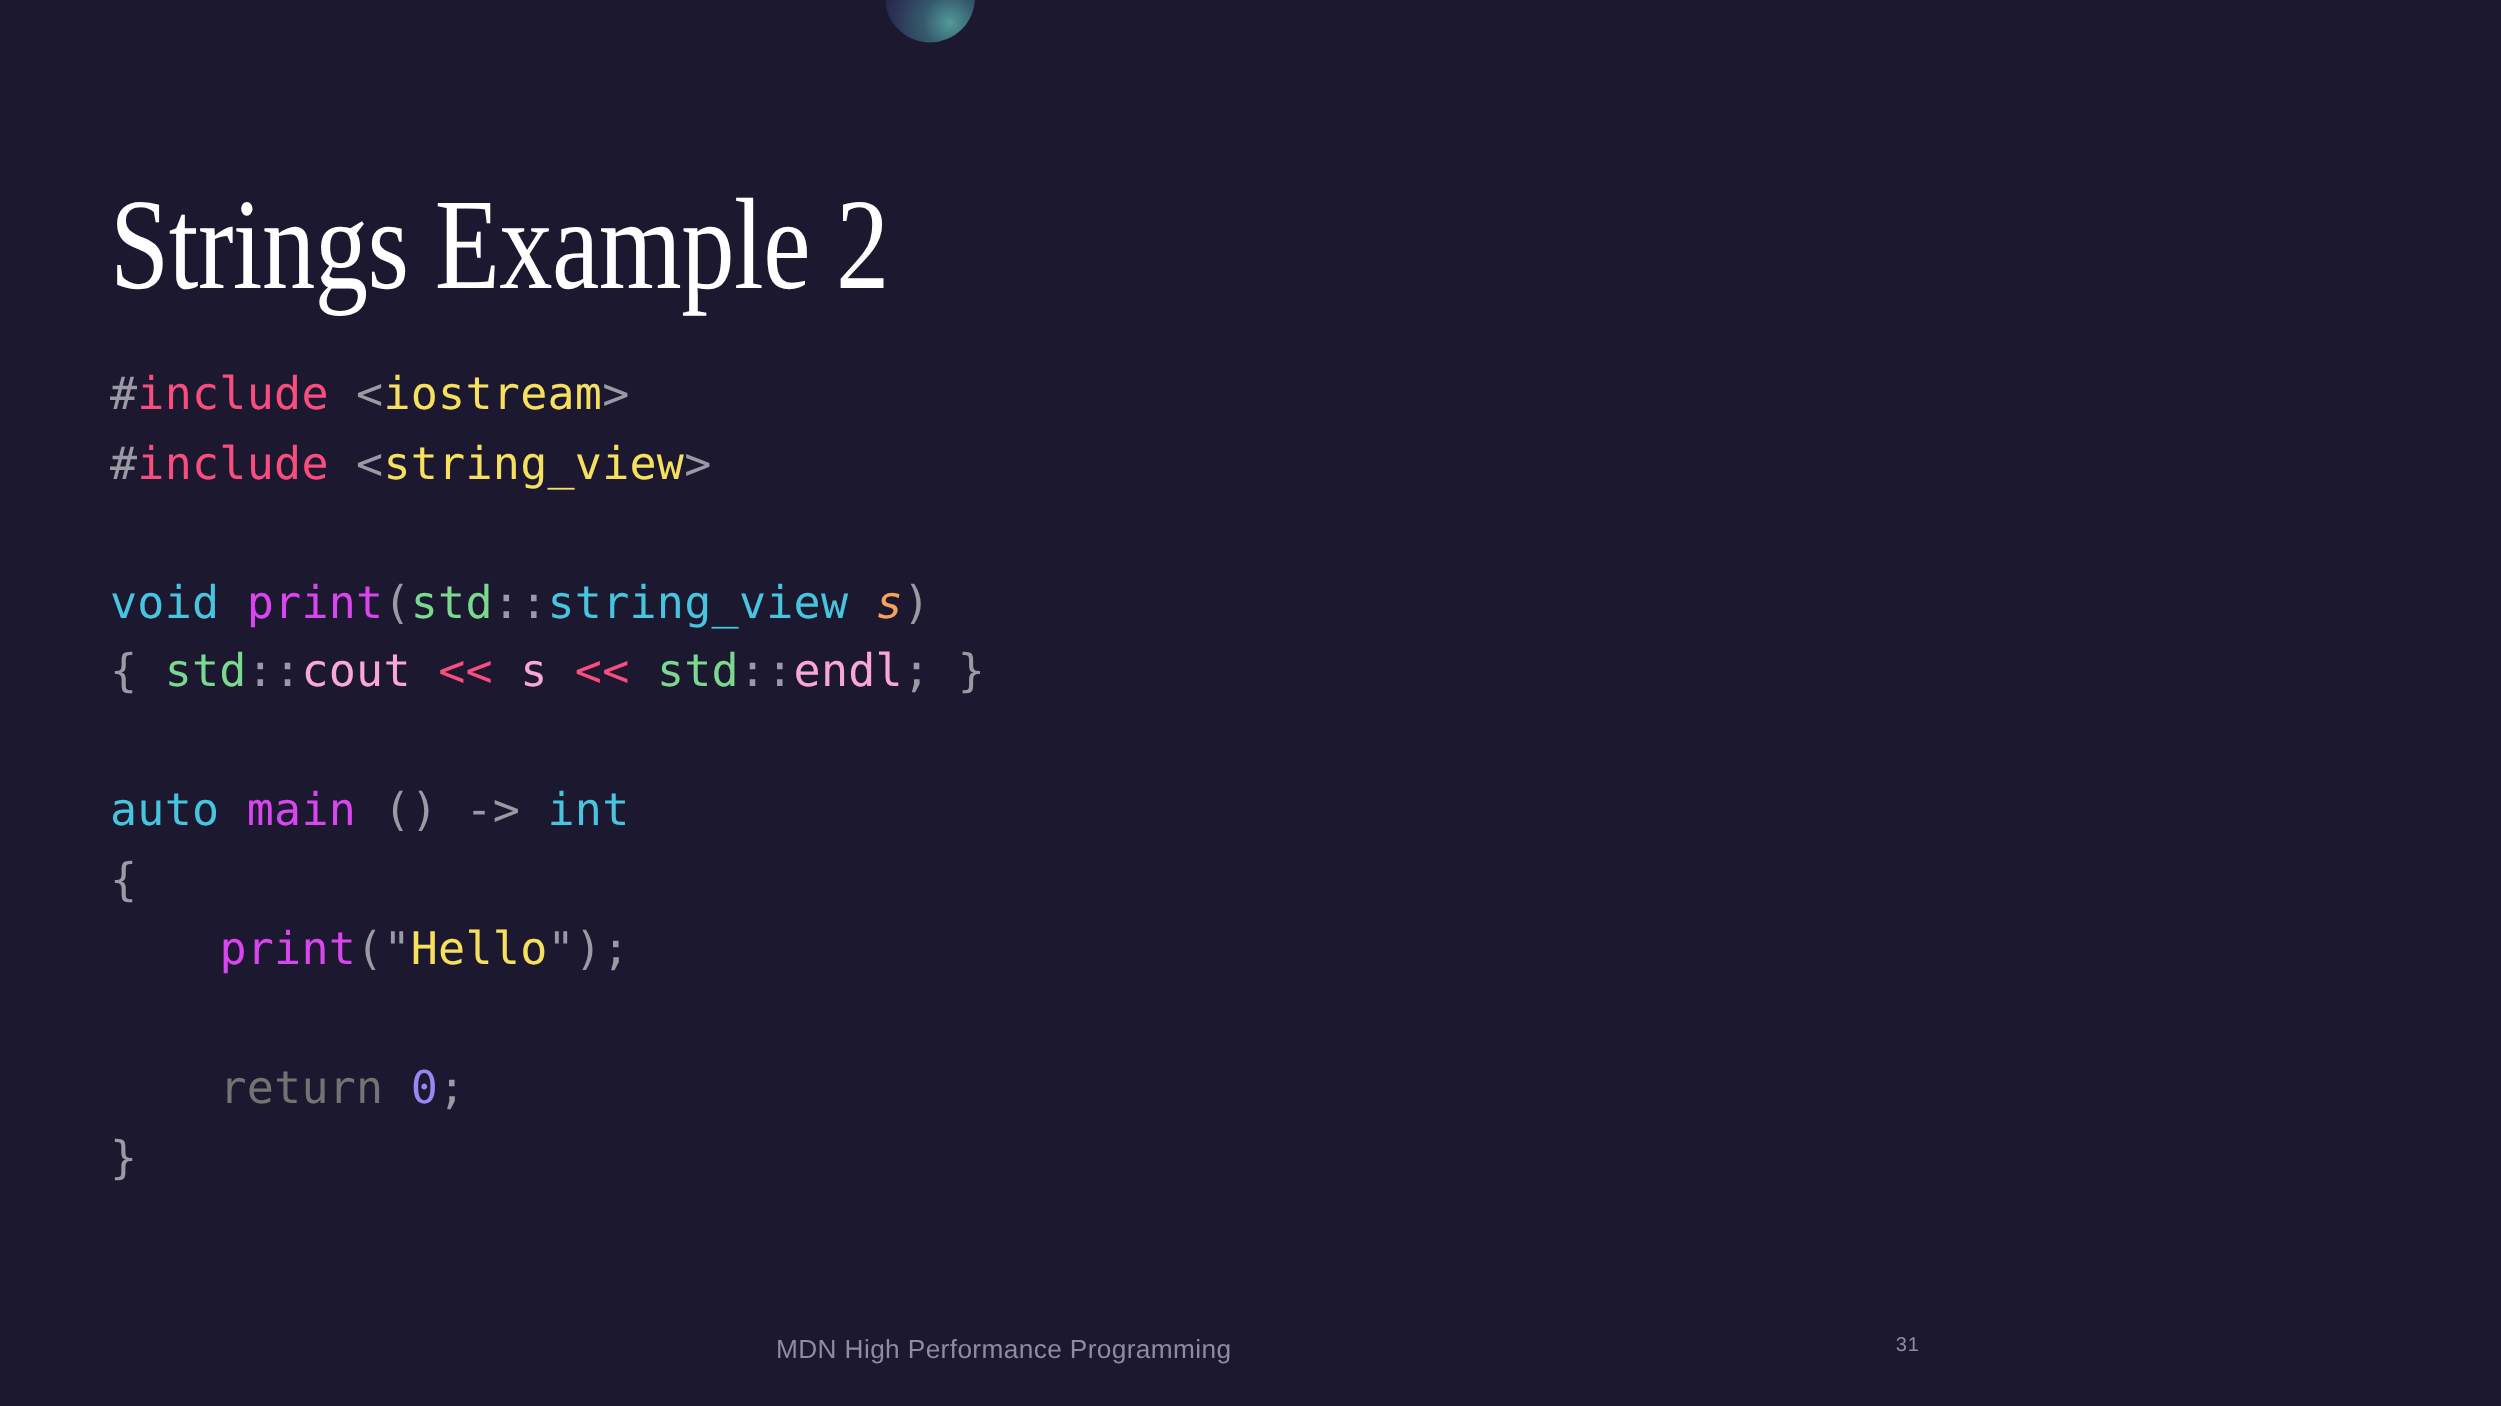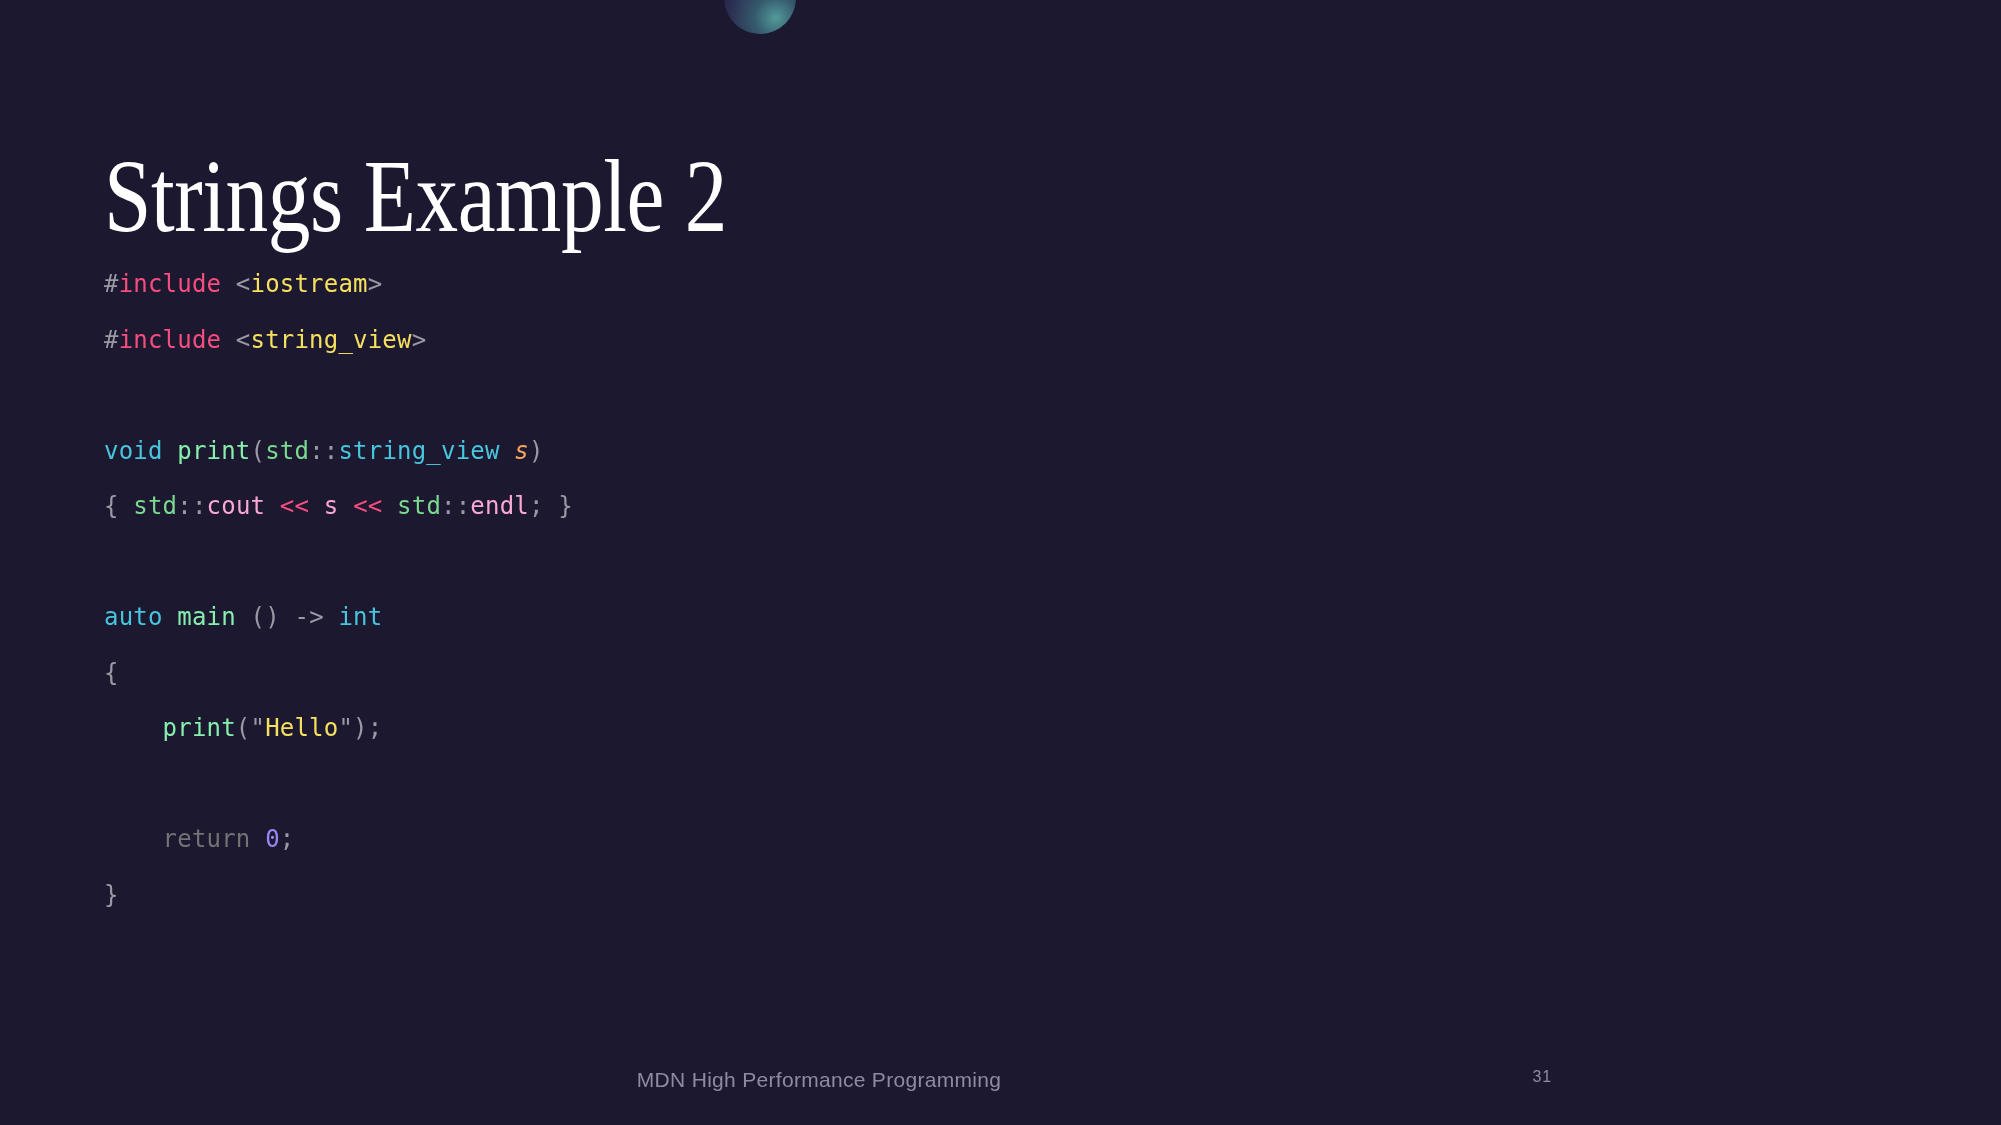--- a/index.html
+++ b/index.html
@@ -7,21 +7,20 @@
     padding: 0;
     background: #1b1830;
   }
   #slide {
     position: relative;
     width: 1606px;
     height: 1125px;
     background: #1b1830;
     overflow: hidden;
     font-family: "Liberation Sans", sans-serif;
-    margin-left: 16px;
   }
 
   
   .deco { position: absolute; pointer-events: none; }
 
   .sphere-top {
     left: 708px;
     top: -38px;
     width: 72px;
     height: 72px;
@@ -63,36 +62,36 @@
     font-weight: 400;
     transform: scaleX(0.82);
     transform-origin: left top;
     white-space: nowrap;
   }
 
   
   .code {
     position: absolute;
     left: 88px;
-    top: 233px;
+    top: 252px;
     font-family: "DejaVu Sans Mono", "Liberation Mono", monospace;
-    font-size: 24px;
+    font-size: 36px;
     line-height: 55.5px;
     white-space: pre;
     letter-spacing: 0.2px;
   }
   .code .line { height: 55.5px; }
   .code .blank { height: 55.5px; }
 
   
   .t-punc   { color: #9a9aa5; }
   .t-pre    { color: #fa4d7f; }
   .t-str    { color: #f6e05e; }
   .t-kw     { color: #48c5de; }
-  .t-fn     { color: #86efac; }
+  .t-fn     { color: #d946ef; }
   .t-ns     { color: #7bd88f; }
   .t-type   { color: #48c5de; }
   .t-param  { color: #f5a35c; font-style: italic; }
   .t-plain  { color: #f9a8d4; }
   .t-op     { color: #fa4d7f; }
   .t-num    { color: #9a86f2; }
   .t-ret    { color: #737373; }
 
   
   .footer-text {

